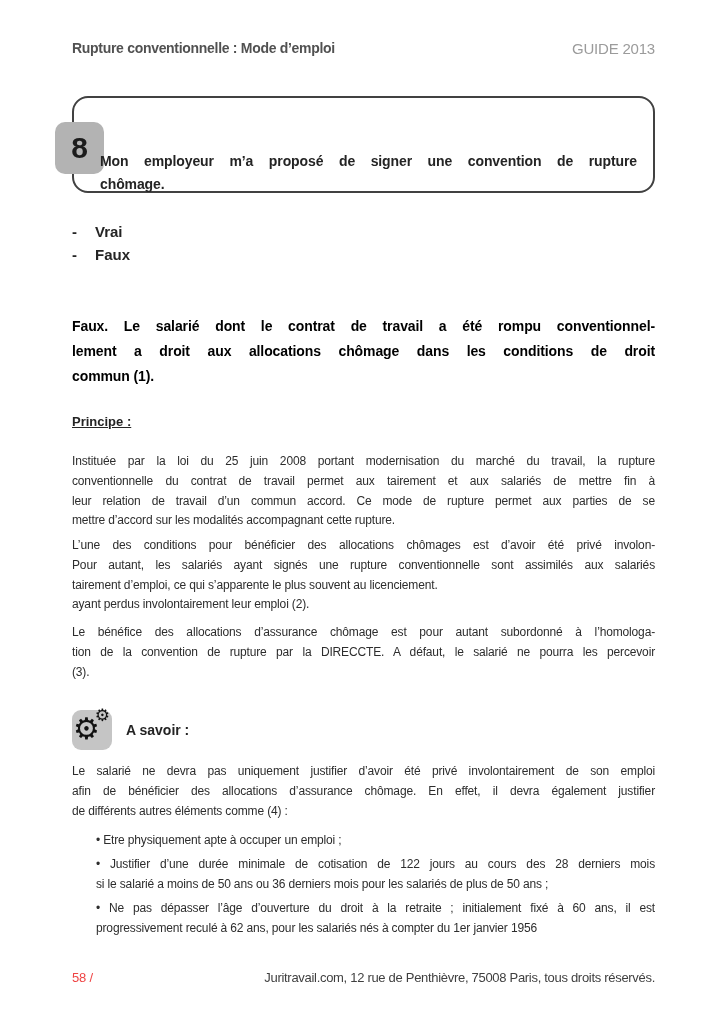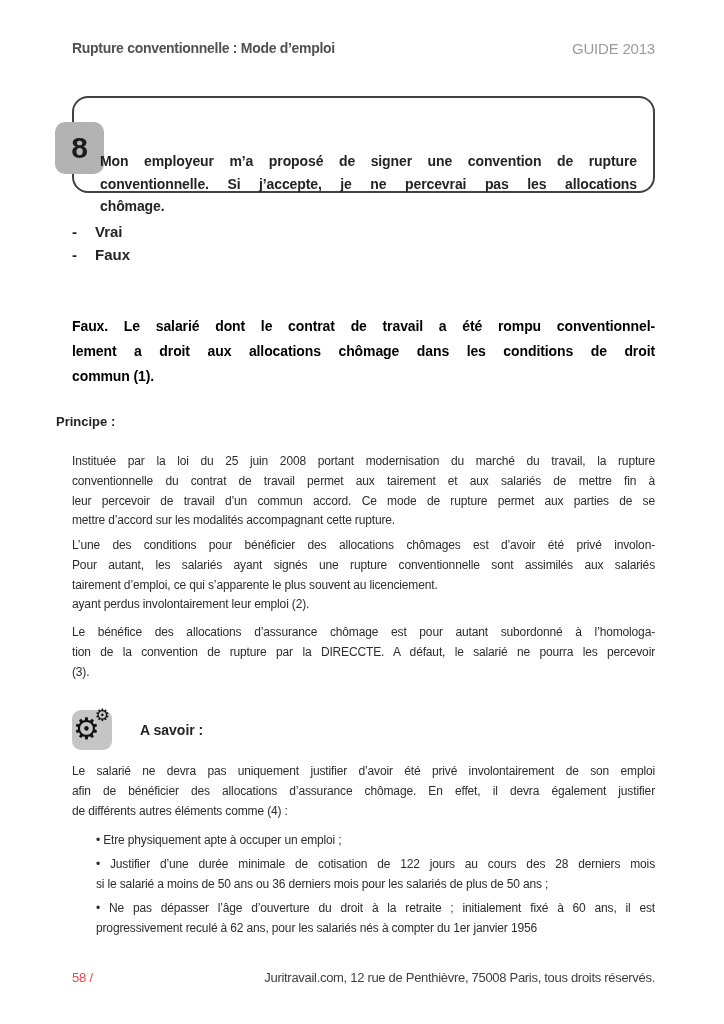--- a/index.html
+++ b/index.html
@@ -61,41 +61,41 @@
   .opt-dash { width: 23px; }
 
   
   .answer {
     left: 72px; top: 314px; width: 583px;
     font-size: 14px; font-weight: bold; color: #000000;
     line-height: 25px; letter-spacing: -0.1px;
   }
 
   .principe-h {
-    left: 56px; top: 414px;
-    font-size: 13px; font-weight: bold; color: #242424;
+    left: 72px; top: 414px;
+    font-size: 13px; font-weight: bold; color: #242424; text-decoration: underline;
   }
 
   
   .savoir-row { left: 72px; top: 710px; display: flex; align-items: center; }
   .savoir-icon {
     position: relative; width: 40px; height: 40px;
     background: #c5c5c5; border-radius: 9px; flex: 0 0 auto;
   }
   .gear-big {
     position: absolute; left: 1px; top: 4px;
     font-size: 30px; line-height: 30px; color: #111;
     font-family: "DejaVu Sans", sans-serif;
   }
   .gear-small {
     position: absolute; right: 2px; top: -3px;
     font-size: 17px; line-height: 17px; color: #111;
     font-family: "DejaVu Sans", sans-serif;
   }
-  .savoir-label { margin-left: 28px; font-size: 14px; font-weight: bold; color: #242424; }
+  .savoir-label { margin-left: 14px; font-size: 14px; font-weight: bold; color: #242424; }
 
   
   .bullets { left: 96px; top: 830px; width: 559px;
     font-size: 12px; line-height: 20px; letter-spacing: -0.15px; color: #2d2d2d; }
   .bullet-item { margin-bottom: 4px; }
 
   
   .ftr-page { left: 72px; top: 970px; font-size: 13px; color: #ef4444; letter-spacing: -0.2px; }
   .ftr-addr { right: 69px; top: 970px; font-size: 13px; color: #3f3f3f; letter-spacing: -0.3px; }
 </style>
@@ -104,21 +104,20 @@
 
 <div class="page">
 
   <div class="abs hdr-title">Rupture conventionnelle : Mode d’emploi</div>
   <div class="abs hdr-guide">GUIDE 2013</div>
 
   <div class="abs qbox">
     <div class="qbadge">8</div>
     <div class="qtext">
       <div class="pline j">Mon employeur m’a proposé de signer une convention de rupture</div>
-      <div class="pline j">conventionnelle. Si j’accepte, je ne percevrai pas les allocations</div>
       <div class="pline">chômage.</div>
     </div>
   </div>
 
   <div class="abs options">
     <div class="opt-row">
       <span class="opt-dash">-</span>
       <span>Vrai</span>
     </div>
     <div class="opt-row">
@@ -131,21 +130,21 @@
     <div class="pline j">Faux. Le salarié dont le contrat de travail a été rompu conventionnel-</div>
     <div class="pline j">lement a droit aux allocations chômage dans les conditions de droit</div>
     <div class="pline">commun (1).</div>
   </div>
 
   <div class="abs principe-h">Principe :</div>
 
   <div class="abs body-par" style="top:452px">
     <div class="pline j">Instituée par la loi du 25 juin 2008 portant modernisation du marché du travail, la rupture</div>
     <div class="pline j">conventionnelle du contrat de travail permet aux tairement et aux salariés de mettre fin à</div>
-    <div class="pline j">leur percevoir de travail d’un commun accord.  Ce mode de rupture permet aux parties de se</div>
+    <div class="pline j">leur relation de travail d’un commun accord.  Ce mode de rupture permet aux parties de se</div>
     <div class="pline">mettre d’accord sur les modalités accompagnant cette rupture.</div>
   </div>
 
   <div class="abs body-par" style="top:536px">
     <div class="pline j">L’une des conditions pour bénéficier des allocations chômages est d’avoir été privé involon-</div>
     <div class="pline j">Pour autant, les salariés ayant signés une rupture conventionnelle sont assimilés aux salariés</div>
     <div class="pline">tairement d’emploi, ce qui s’apparente le plus souvent au licenciement.</div>
     <div class="pline">ayant perdus involontairement leur emploi (2).</div>
   </div>
 

